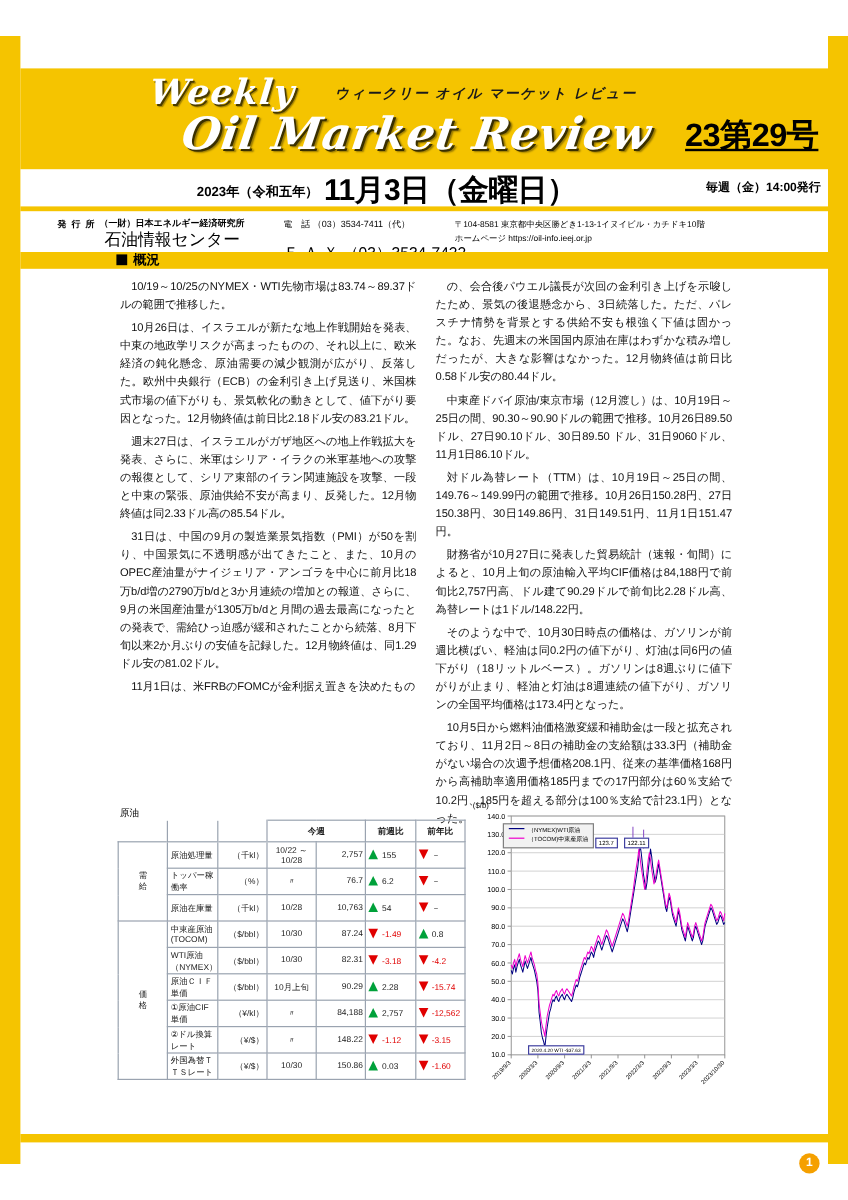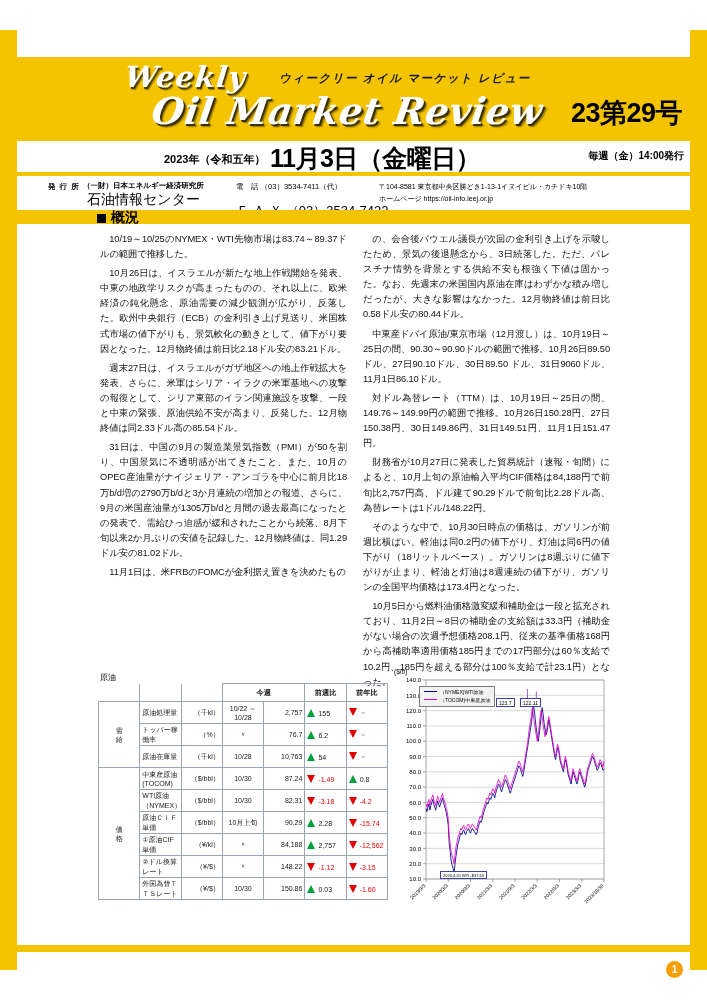--- a/index.html
+++ b/index.html
@@ -88,20 +88,21 @@
   }
   .mast-issue {
     position: absolute;
     right: 8px;
     top: 38px;
     font-size: 27px;
     font-weight: bold;
     color: #000000;
     letter-spacing: -0.5px;
     white-space: nowrap;
+    text-decoration: underline;
   }
 
   
   .dateline {
     position: absolute;
     left: 17px;
     right: 17px;
     top: 142px;
     height: 48px;
   }
@@ -212,21 +213,21 @@
     left: 17px;
     right: 17px;
     top: 210px;
     height: 14px;
     background: #f5c400;
   }
   .sect-head {
     position: absolute;
     left: 97px;
     top: 210px;
-    font-size: 14px;
+    font-size: 11px;
     font-weight: bold;
     color: #000;
     line-height: 14px;
     white-space: nowrap;
   }
   .sect-head .sq {
     display: inline-block;
     width: 9px;
     height: 9px;
     background: #000;

